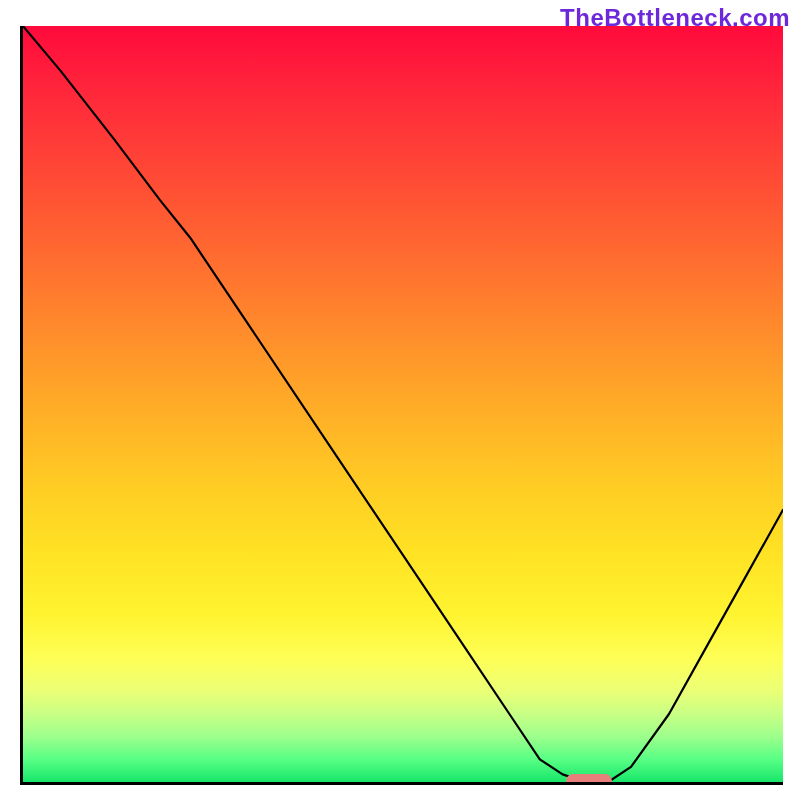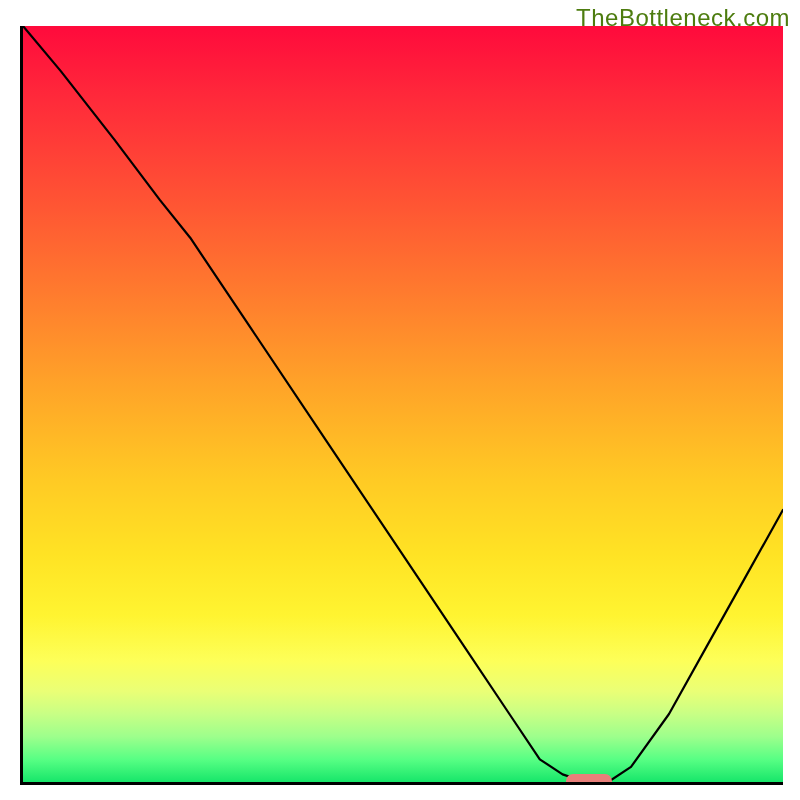--- a/index.html
+++ b/index.html
@@ -12,23 +12,23 @@
   }
   .stage {
     position: relative;
     width: 800px;
     height: 800px;
   }
   .watermark {
     position: absolute;
     top: 4px;
     right: 10px;
-    color: #4d7c0f;
+    color: #6d28d9;
     font-size: 24px;
-    font-weight: 400;
+    font-weight: 700;
     letter-spacing: 0.5px;
   }
   .plot-area {
     position: absolute;
     left: 20px;
     top: 26px;
     width: 760px;
     height: 756px;
     border-left: 3px solid #000;
     border-bottom: 3px solid #000;

